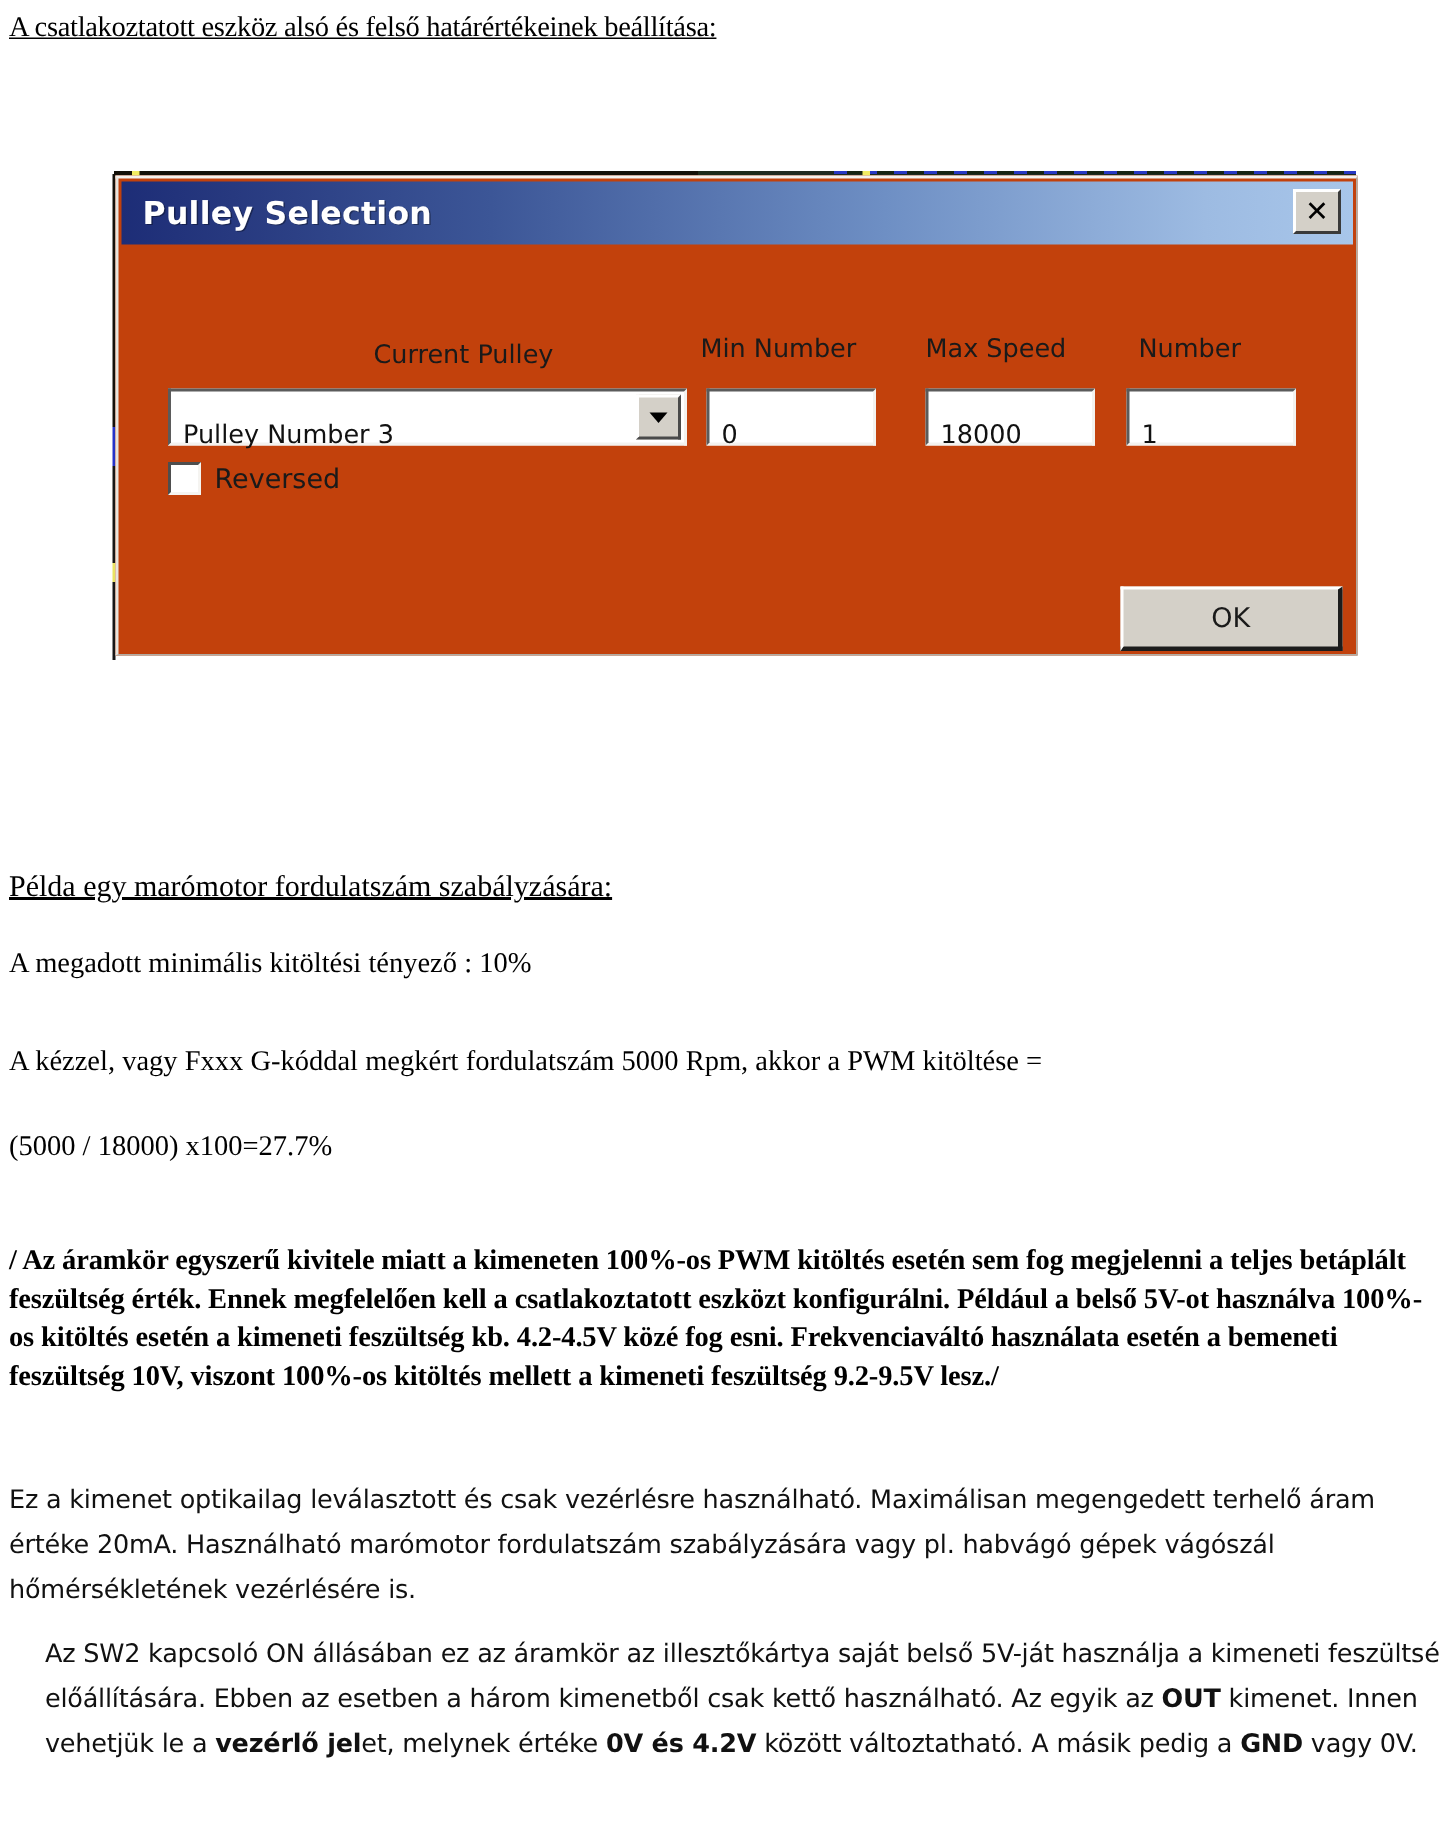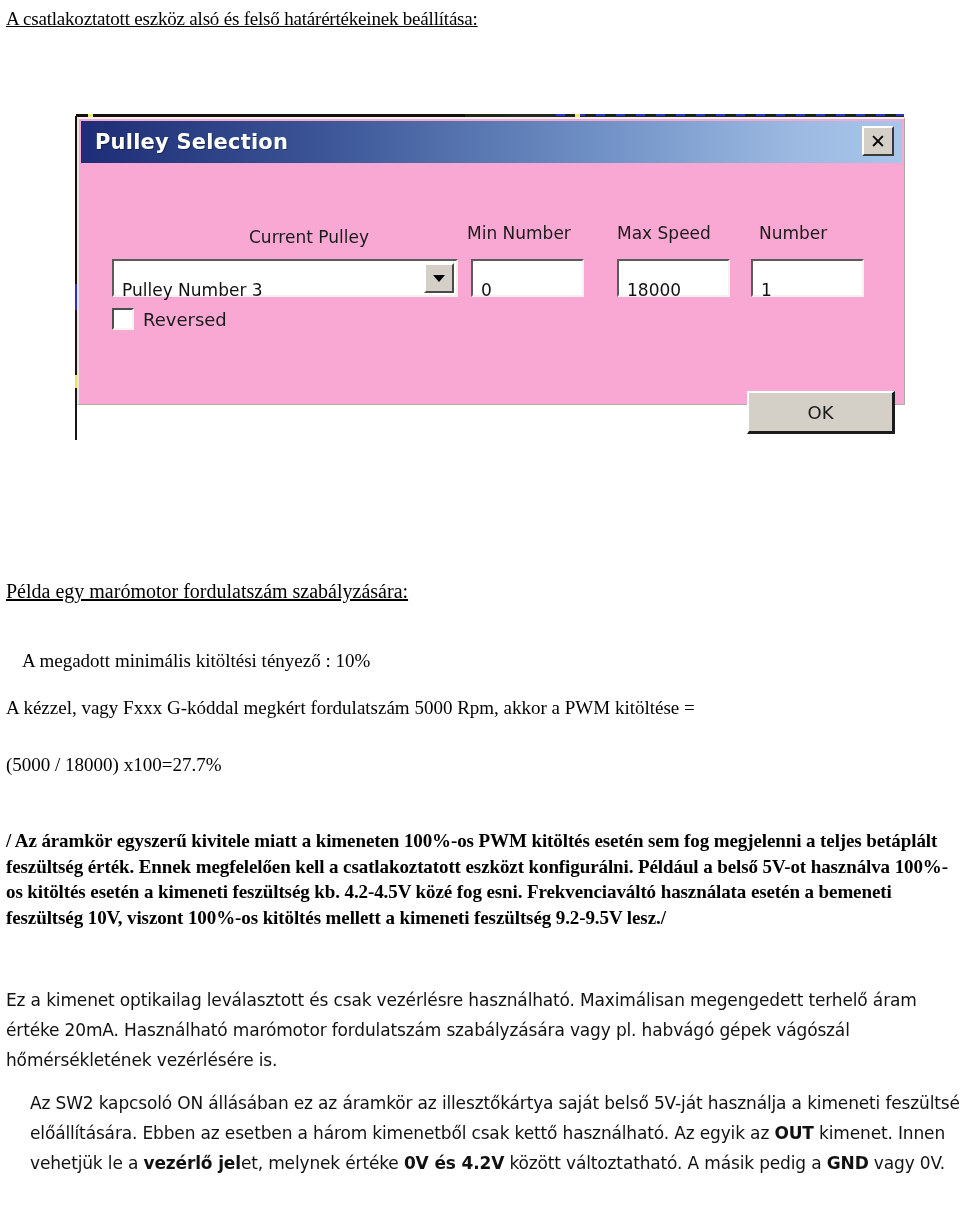--- a/index.html
+++ b/index.html
@@ -85,22 +85,22 @@
       #161616 60%, #161616 80%,
       #e9e362 80%, #e9e362 84%,
       #171717 84%, #171717 100%);
   }
 
   .dialog {
     position: absolute;
     left: 7px;
     top: 17px;
     width: 828px;
-    height: 288px;
-    background: #f9a8d4;
+    height: 320px;
+    background: #c2410c;
     border-top: 2px solid #f4f2ee;
     border-left: 2px solid #e8e5de;
     border-right: 1px solid #b0aca4;
     border-bottom: 1px solid #b0aca4;
     box-sizing: border-box;
   }
 
   .titlebar {
     position: absolute;
     left: 2px;
@@ -239,21 +239,21 @@
   }
 
   
   .para {
     position: absolute;
     left: 6px;
     font-size: 19px;
     line-height: 26px;
   }
   #p-example  { top: 578px; font-size: 20px; }
-  #p-given    { top: 648px; margin-left: 16px; }
+  #p-given    { top: 630px; }
   #p-calcline { top: 695px; }
   #p-result   { top: 752px; }
 
   #p-bold {
     position: absolute;
     left: 6px;
     top: 828px;
     width: 952px;
     font-size: 19px;
     line-height: 25.5px;

